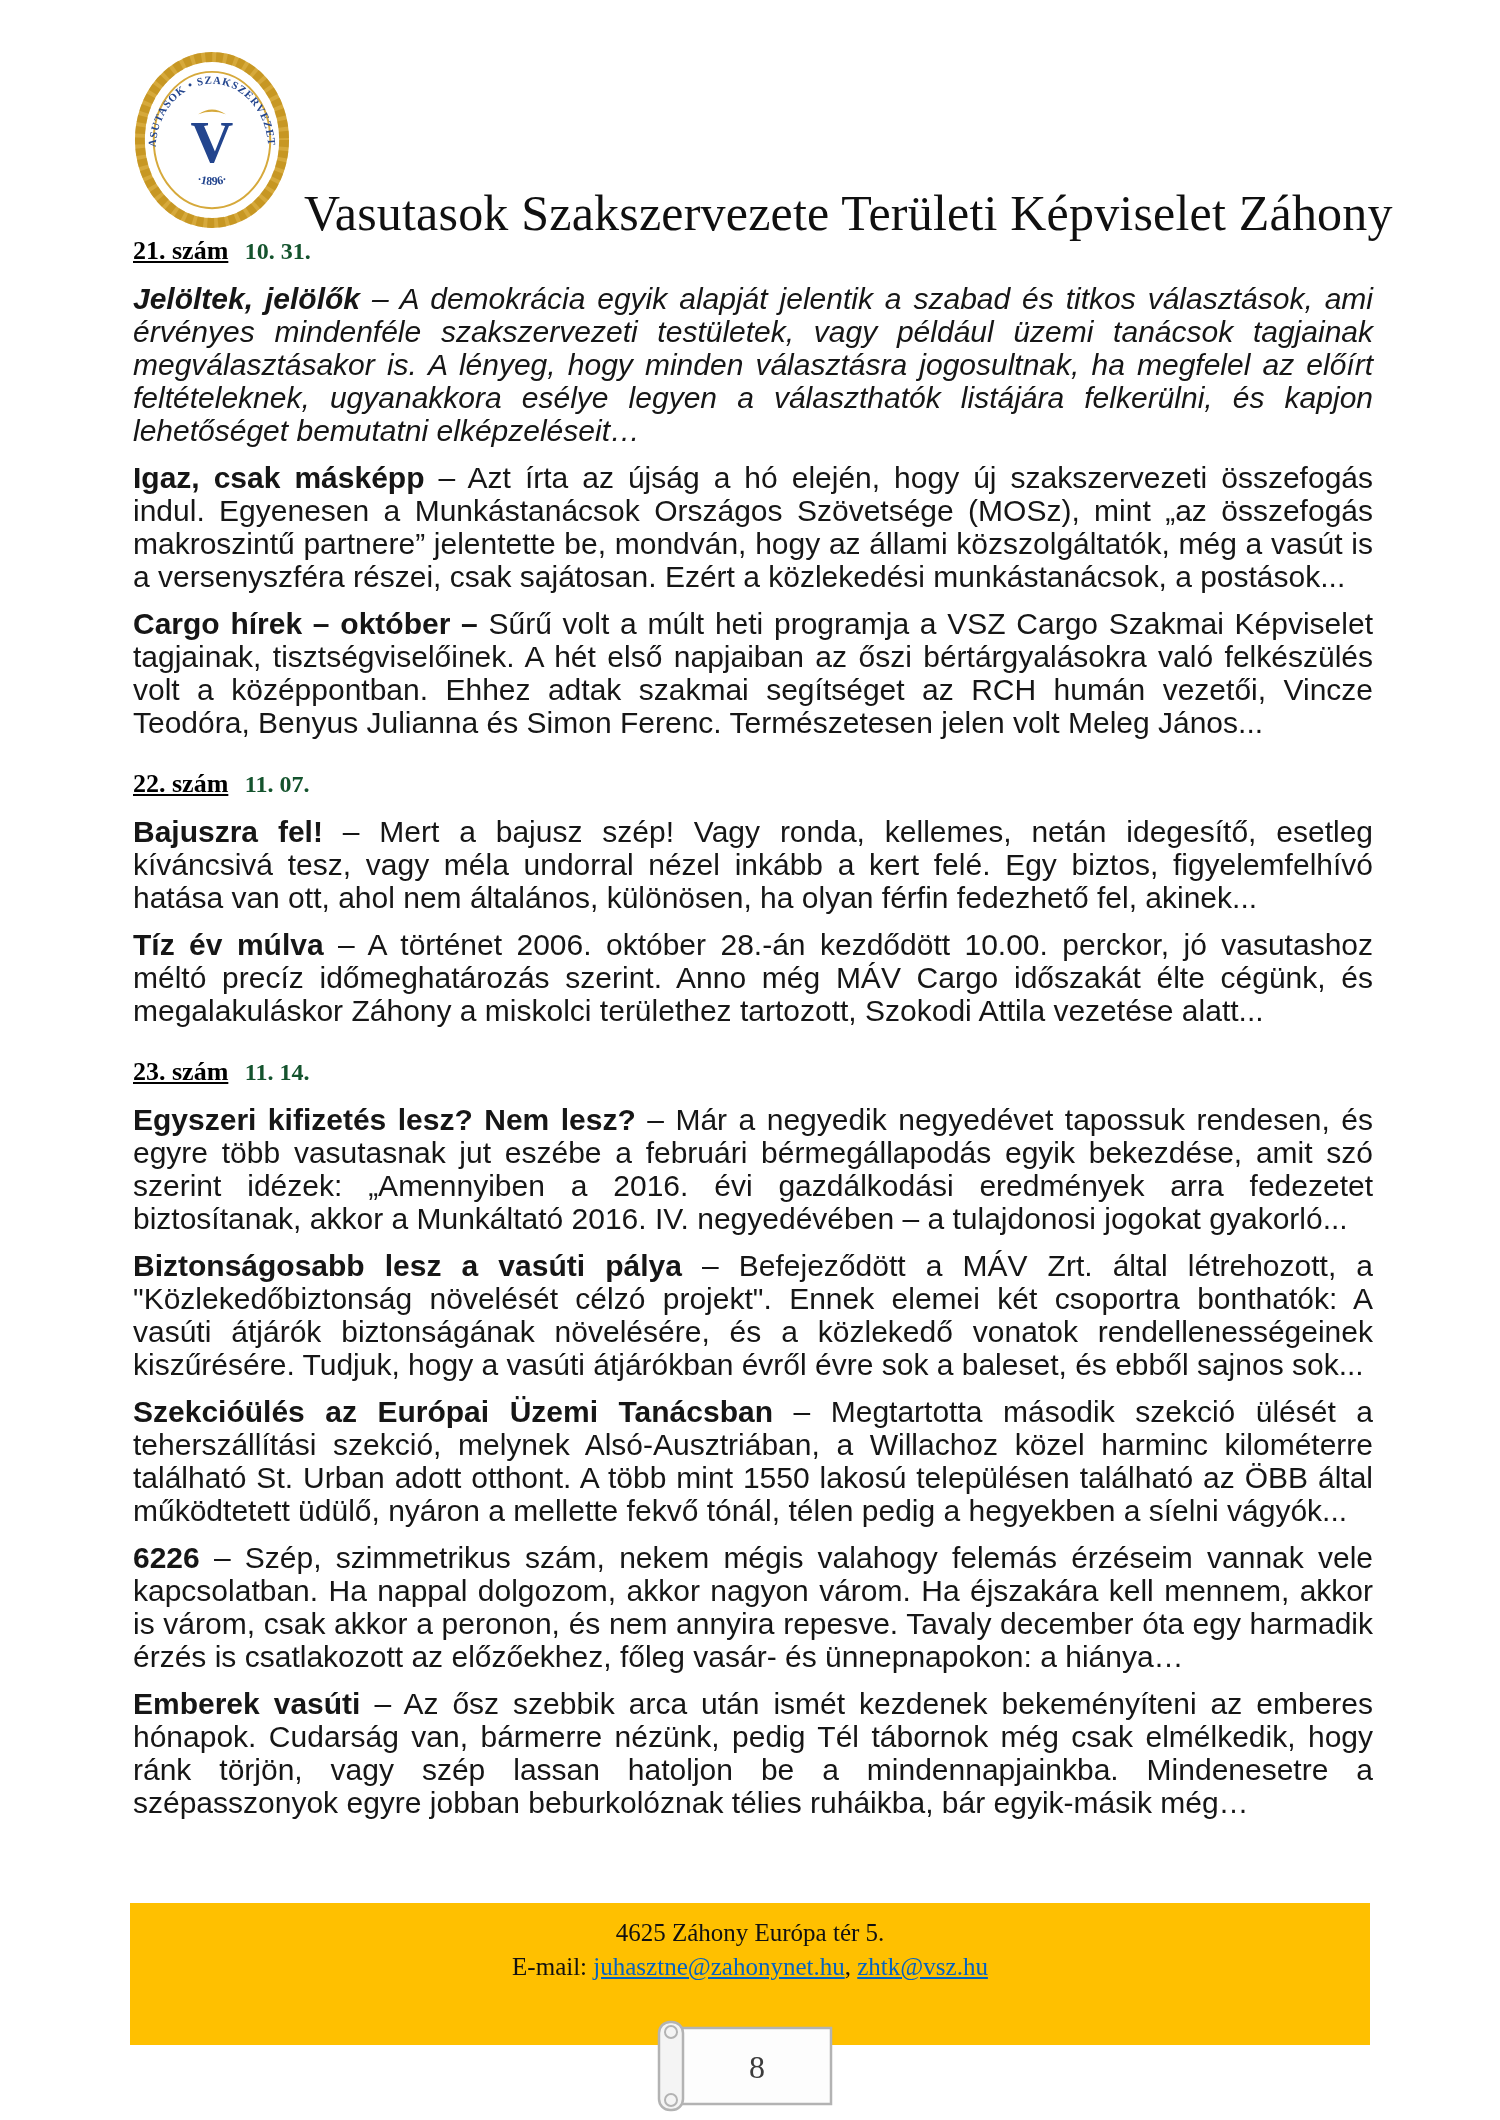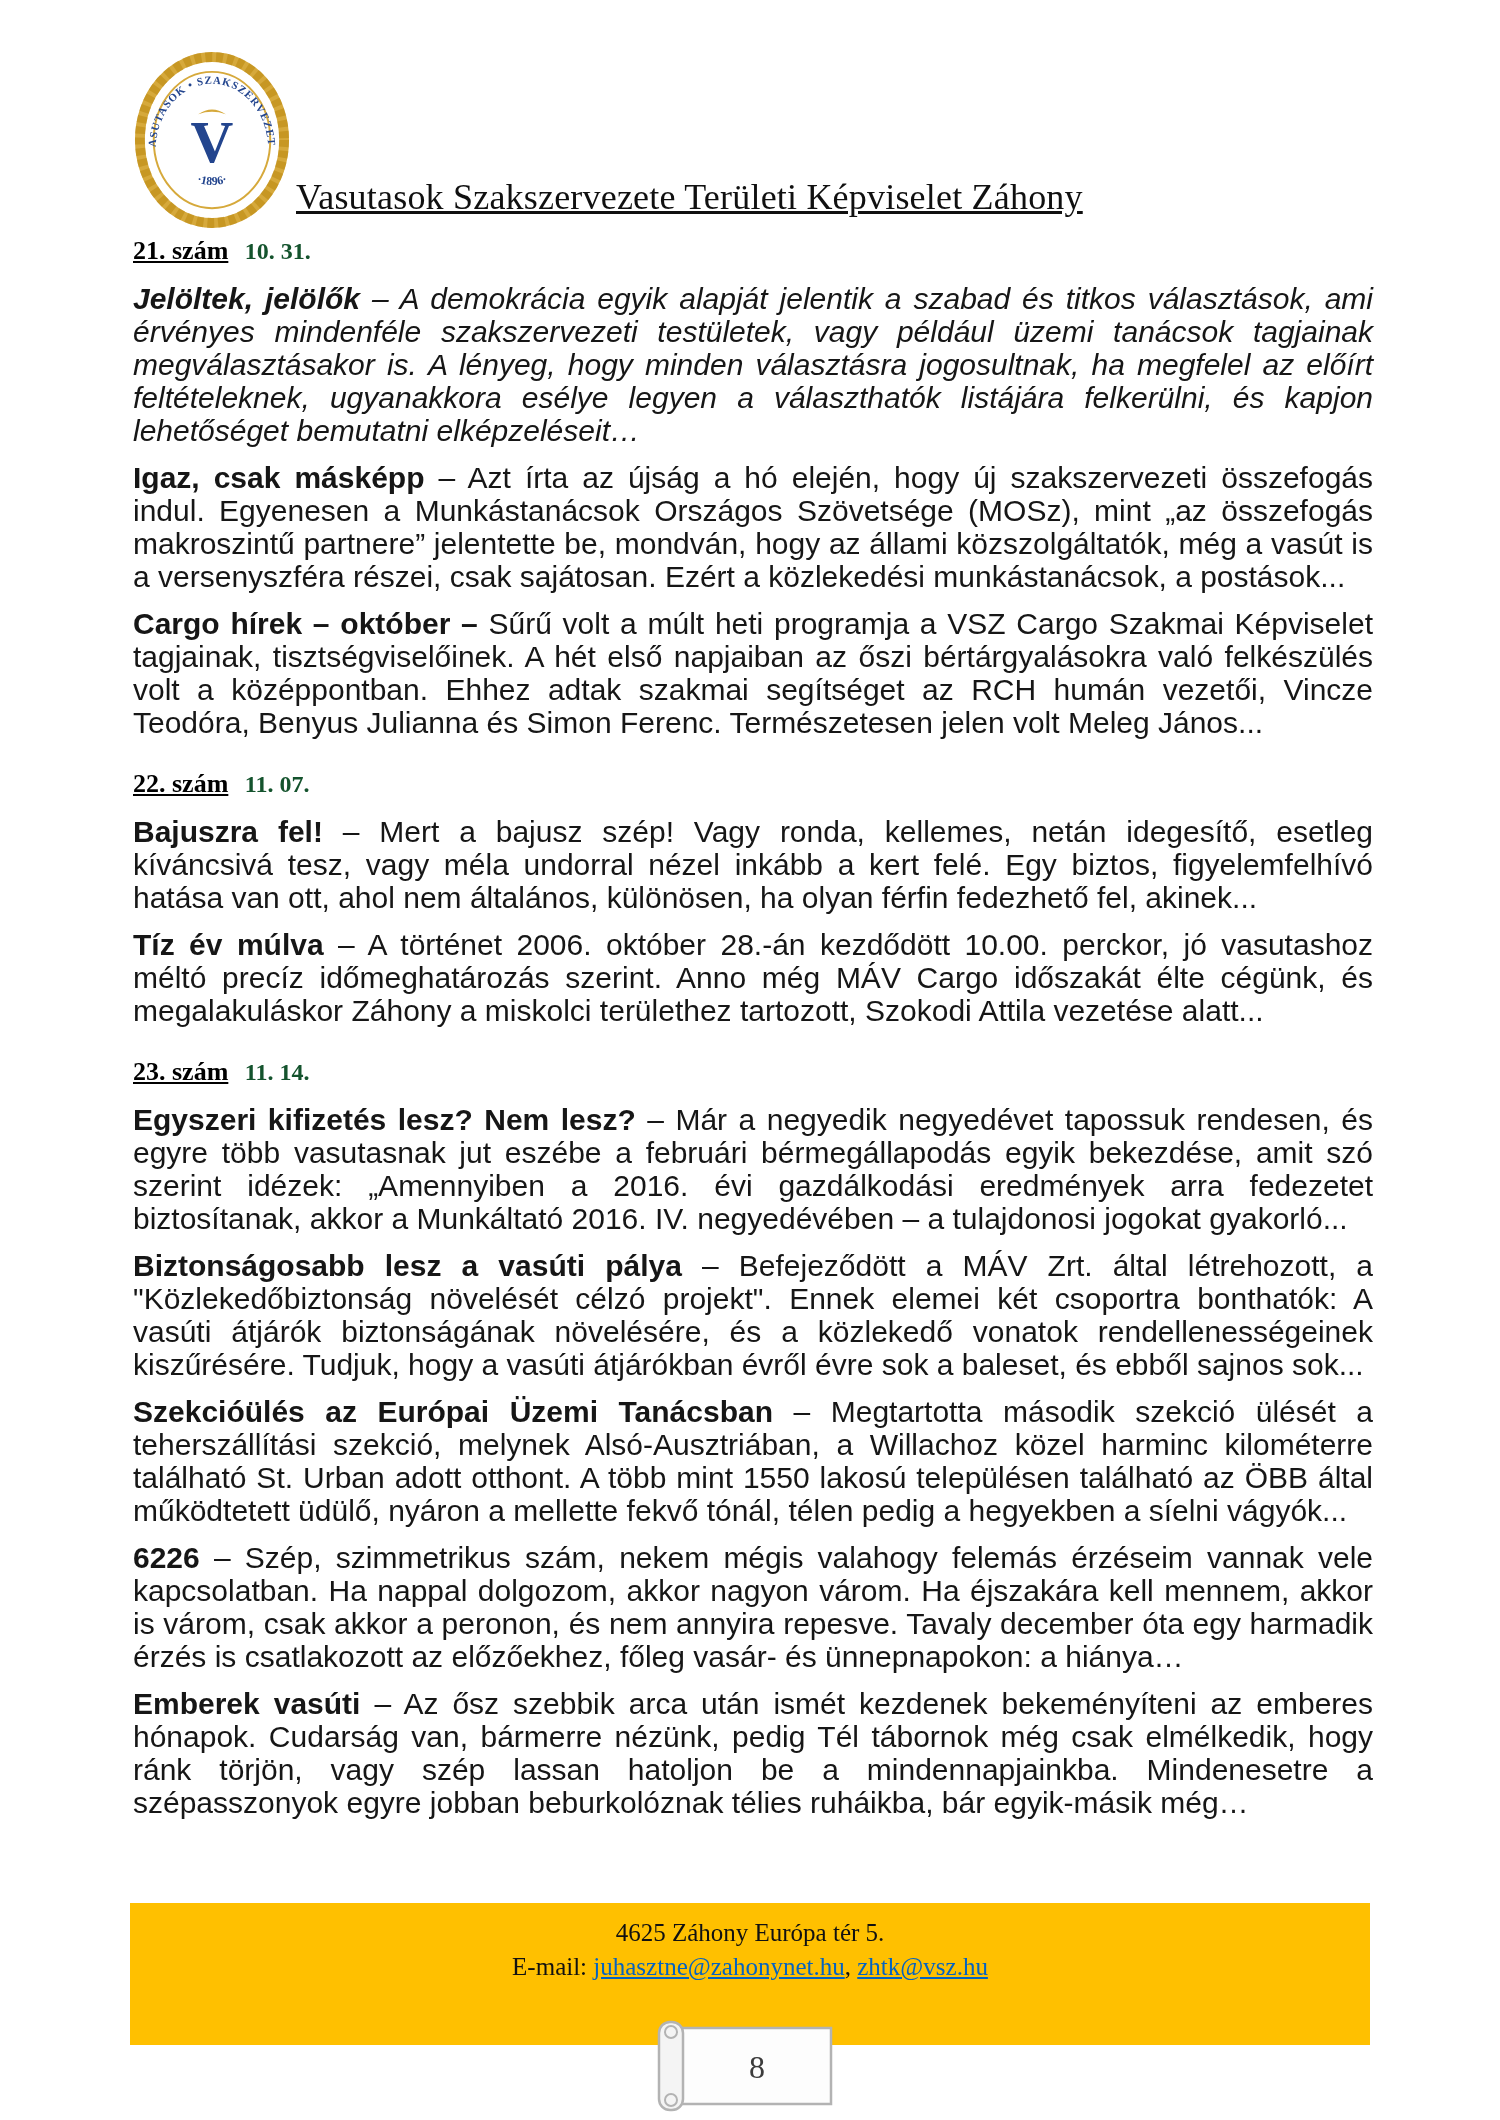--- a/index.html
+++ b/index.html
@@ -3,23 +3,23 @@
 <meta charset="utf-8">
 <style>
   html,body{margin:0;padding:0;background:#ffffff;}
   .page{
     position:relative;width:1500px;height:2120px;background:#ffffff;overflow:hidden;
     font-family:"Liberation Sans",sans-serif;color:#161616;
   }
   
   .logo{position:absolute;left:133px;top:50px;width:158px;height:180px;}
   .title{
-    position:absolute;left:288px;top:168px;margin:8px;
-    font-family:"Liberation Serif",serif;font-size:36px;font-weight:400;color:#101010;
-    white-space:nowrap;letter-spacing:0.2px;text-decoration:underline;
+    position:absolute;left:288px;top:168px;margin:16px;
+    font-family:"Liberation Serif",serif;font-size:50px;font-weight:400;color:#101010;
+    white-space:nowrap;letter-spacing:0.2px;
   }
   
   .content{position:absolute;left:133px;top:236px;width:1240px;}
   .section-h{margin:30px 0 16px 0;}
   .section-h.first{margin-top:0;}
   .section-num{
     font-family:"Liberation Serif",serif;font-weight:bold;font-size:26px;color:#000;
     text-decoration:underline;
   }
   .section-date{

